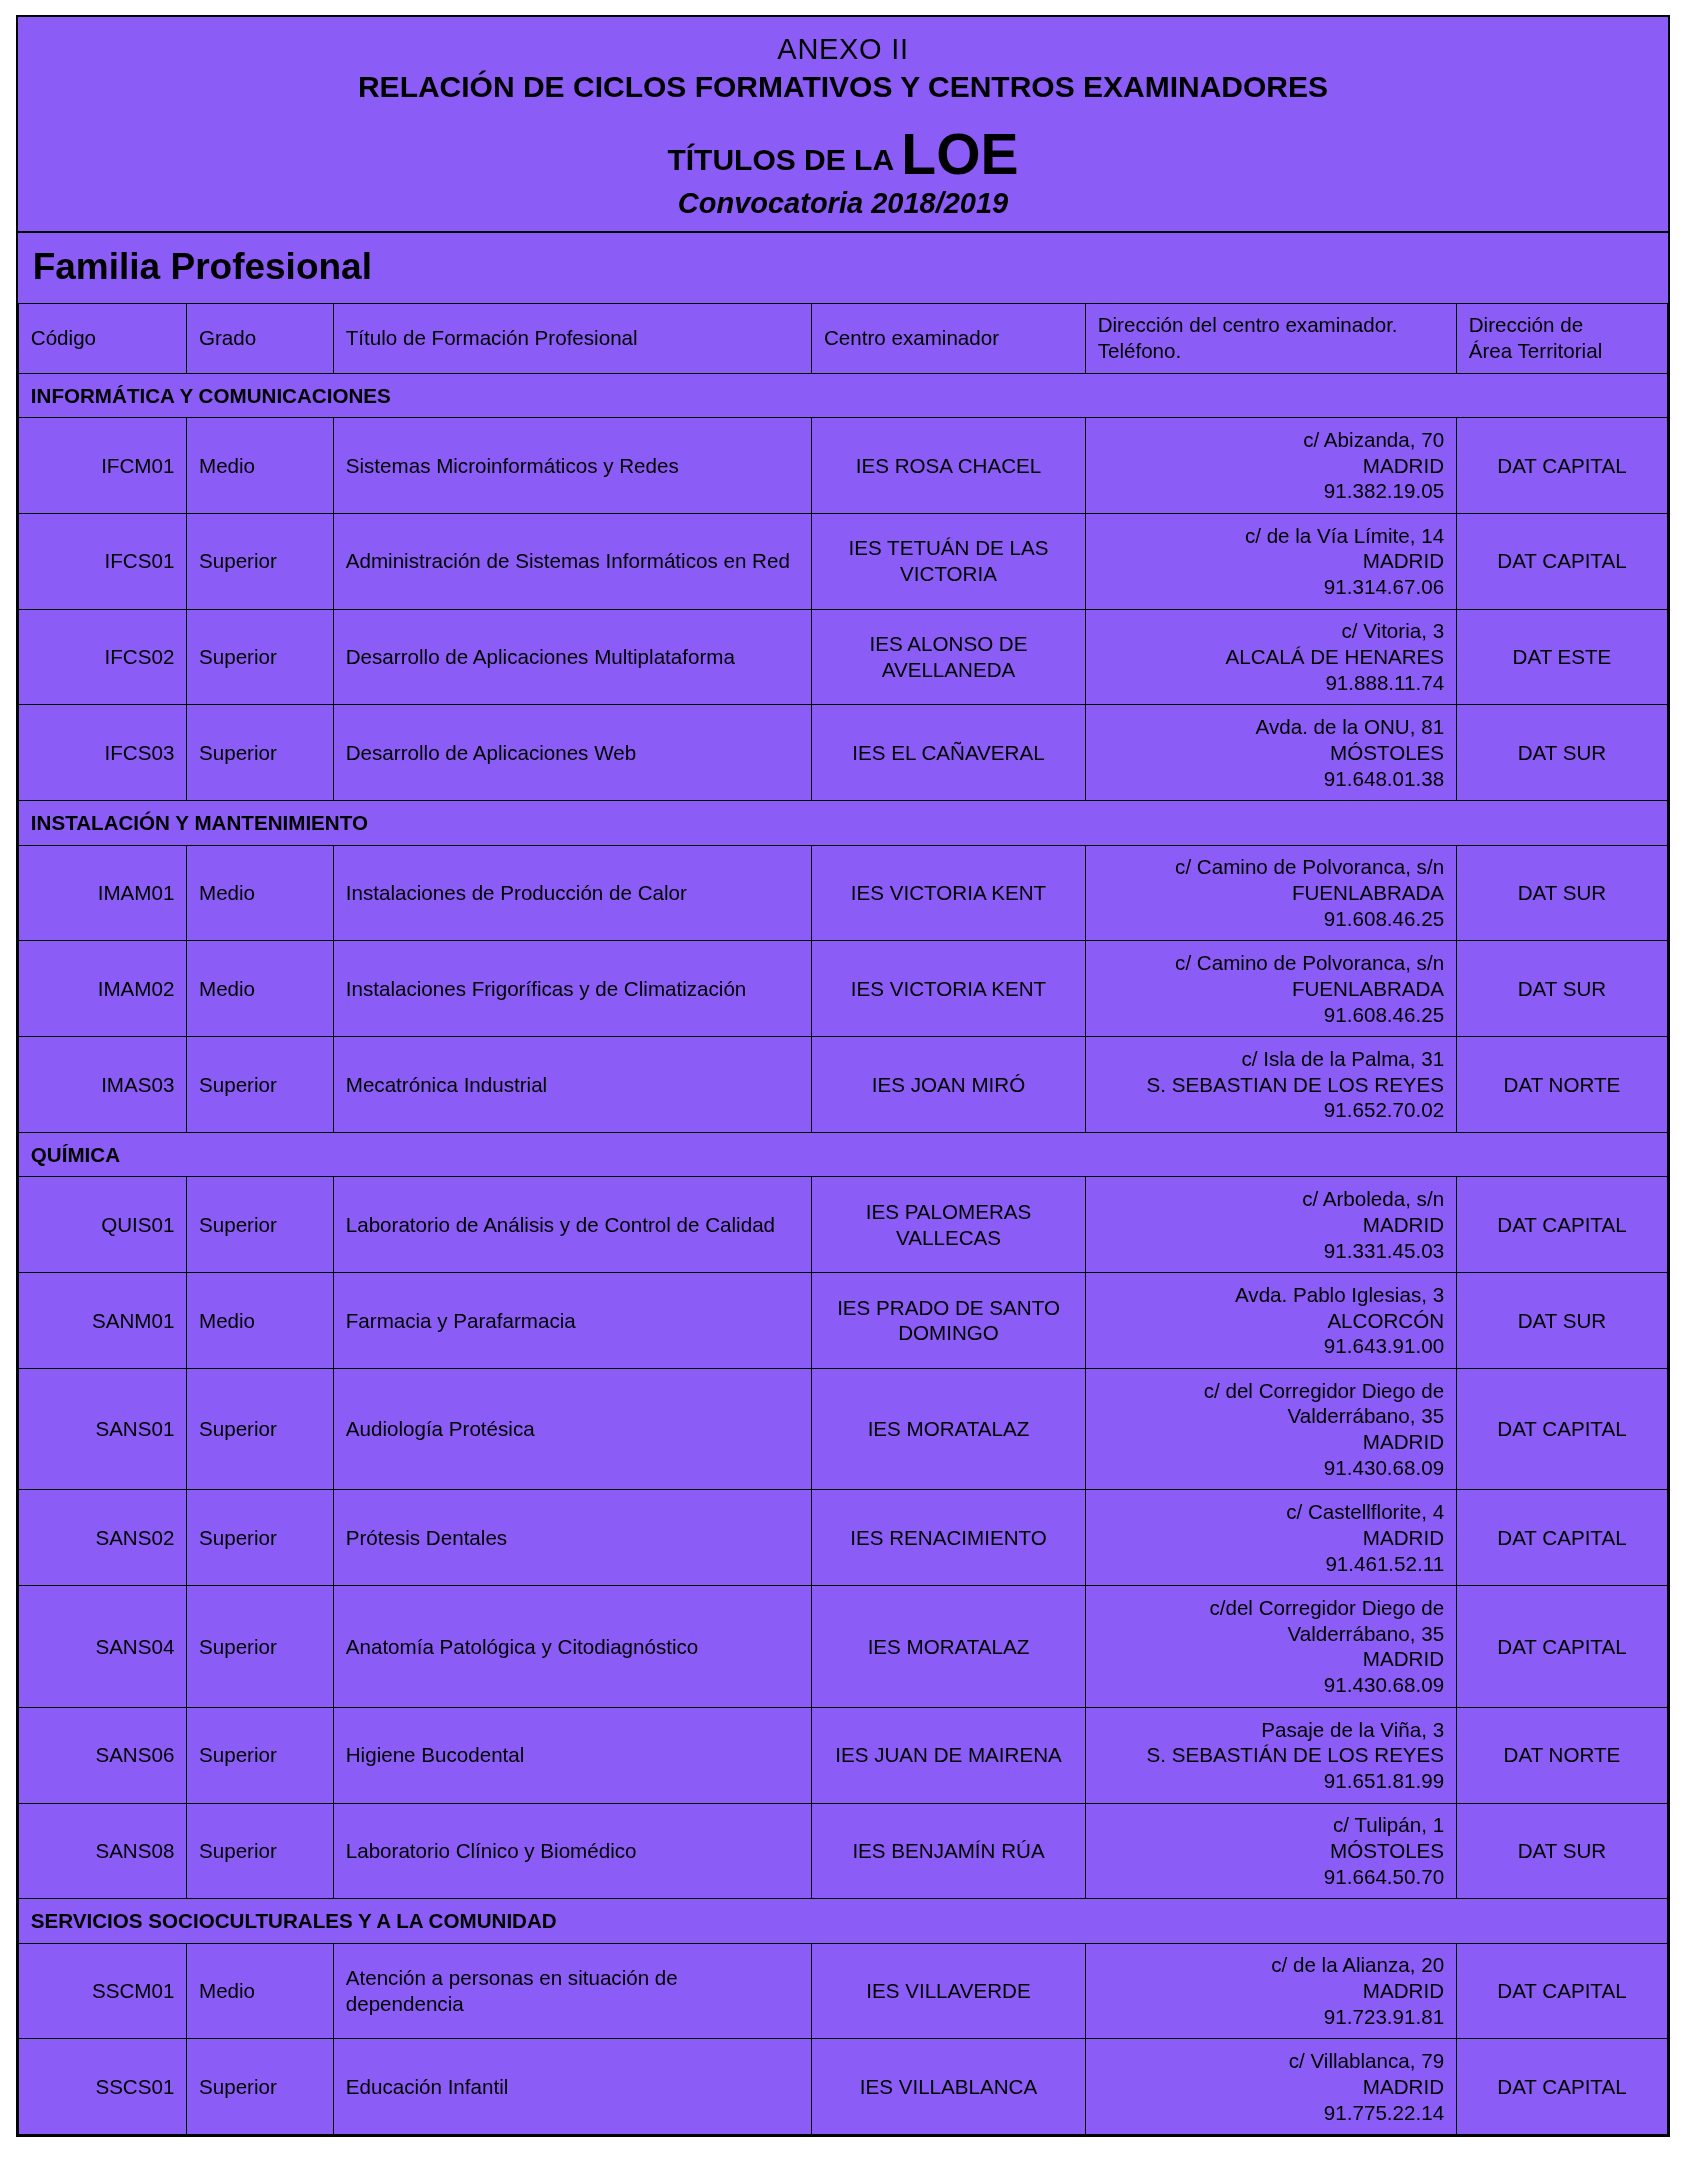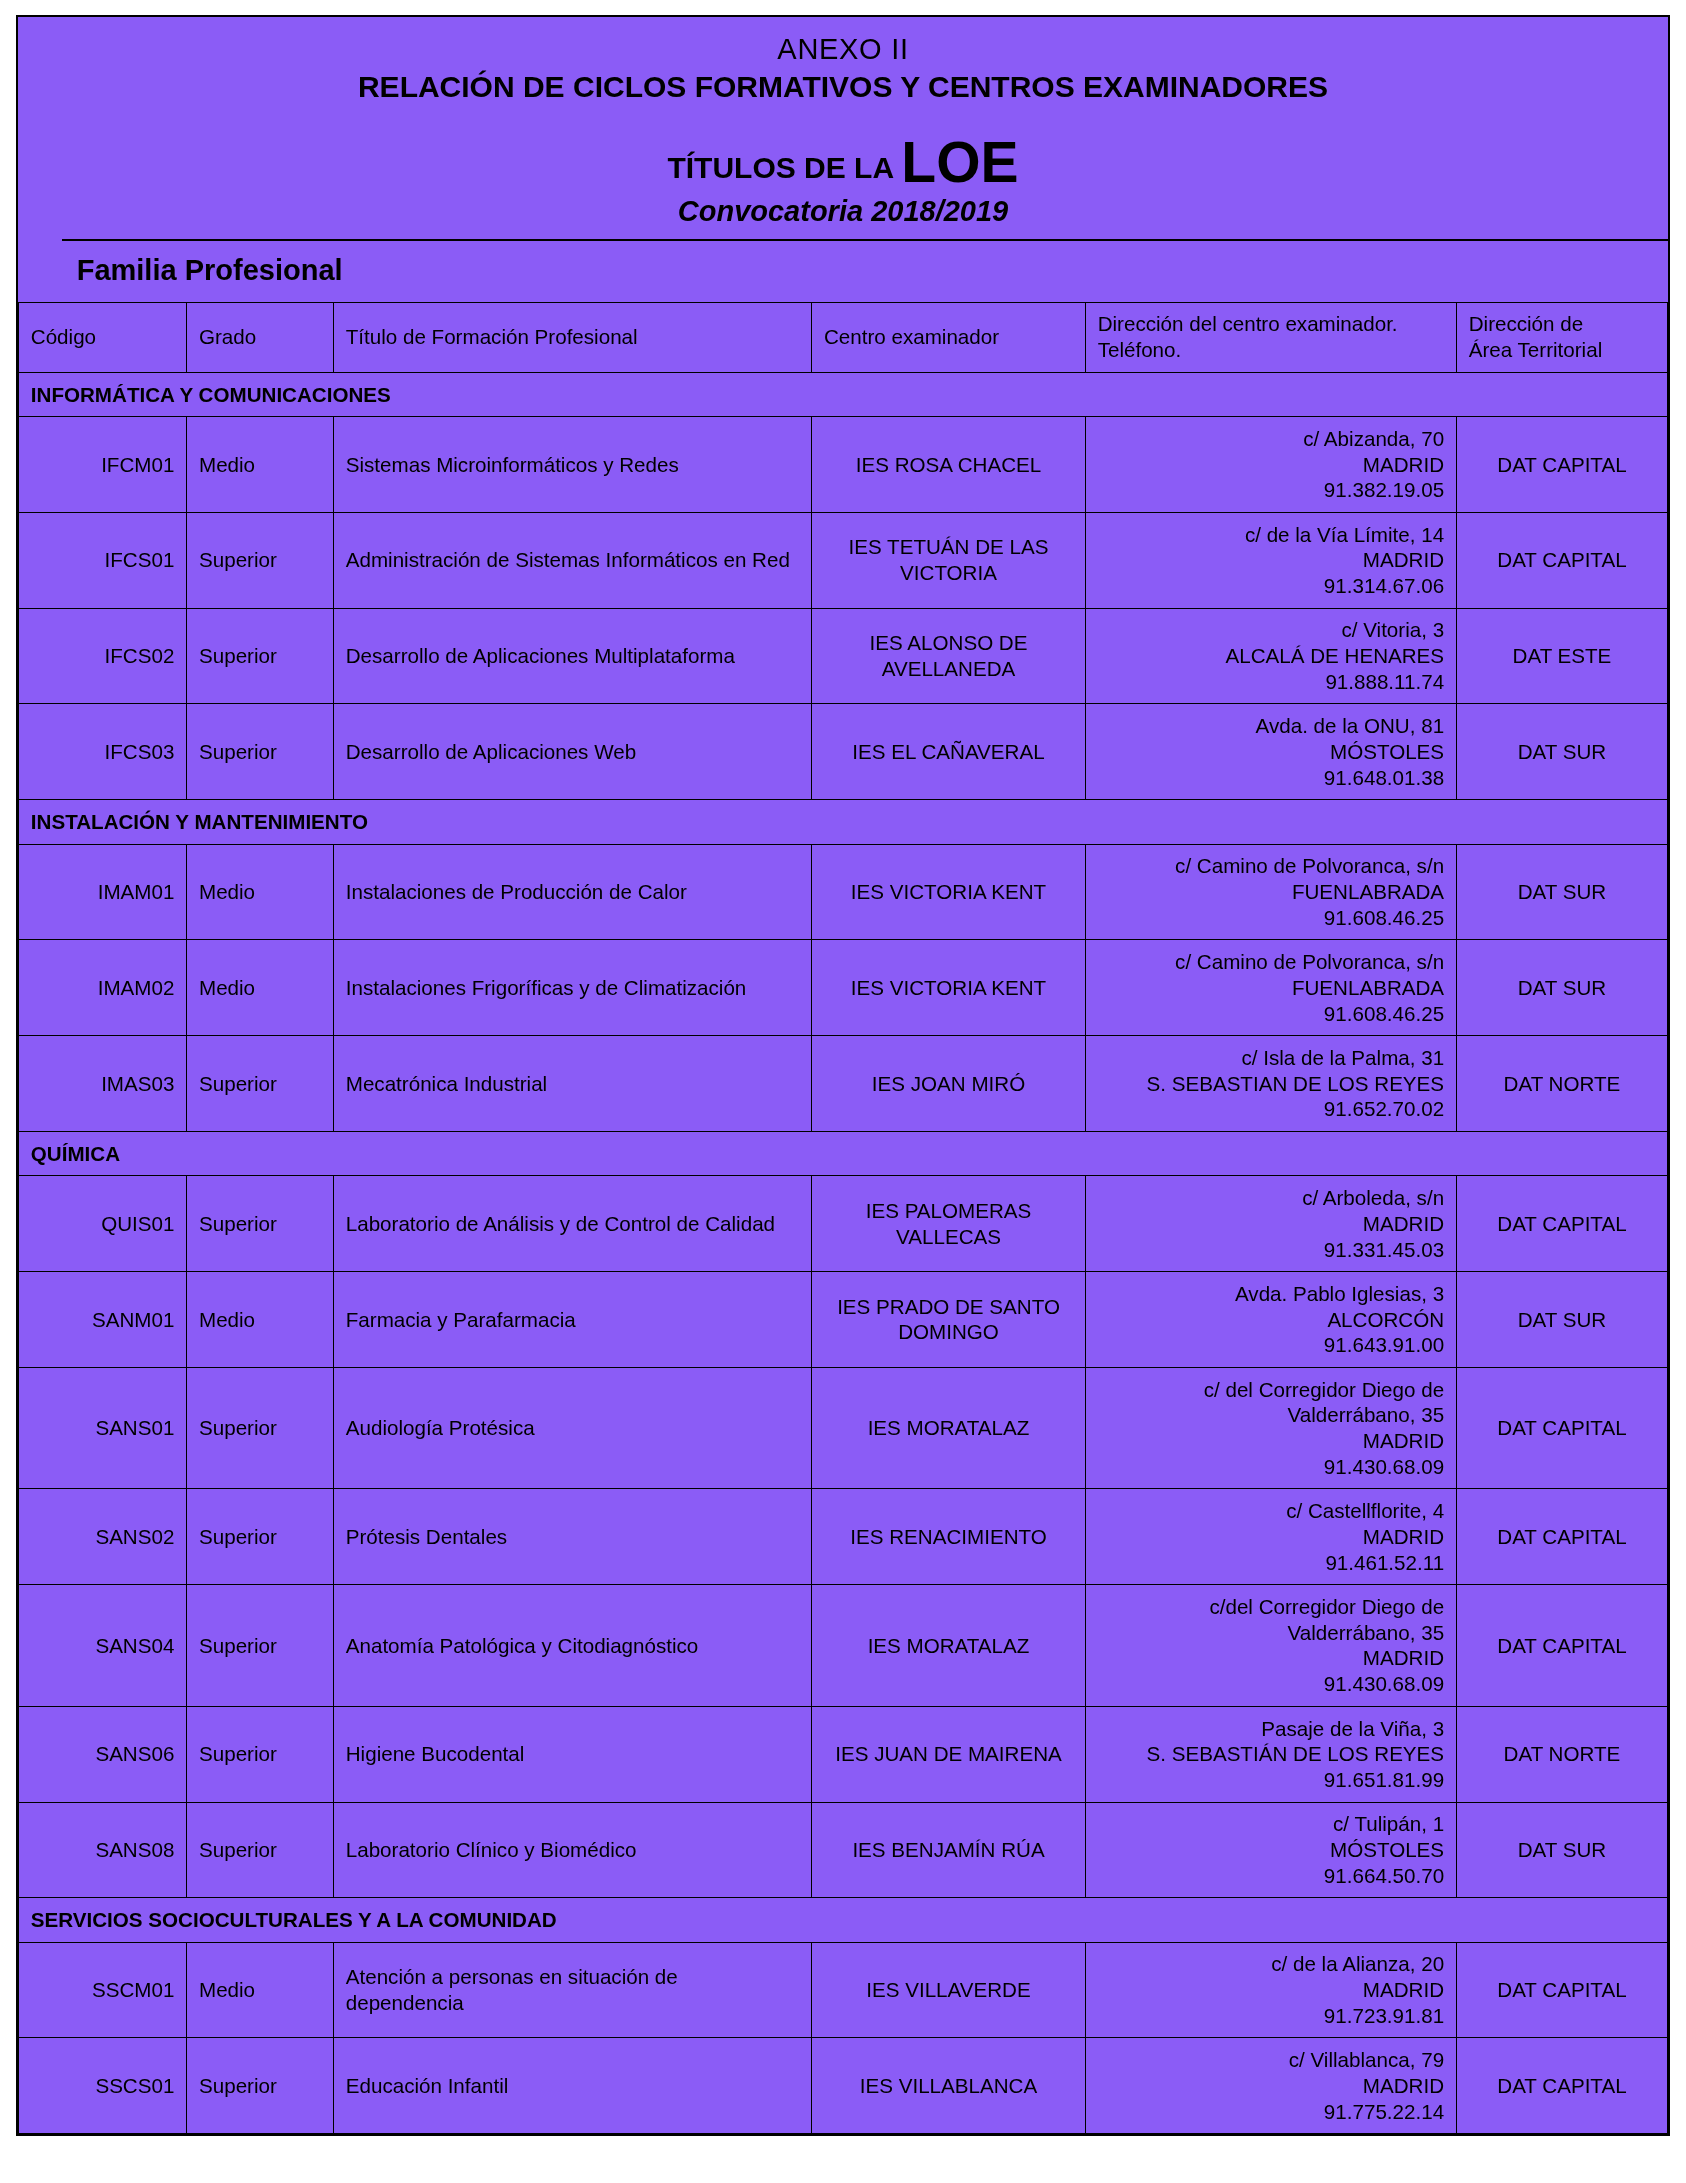--- a/index.html
+++ b/index.html
@@ -26,21 +26,21 @@
   }
   .hdr-line1 {
     font-size: 29px;
     font-weight: 400;
     letter-spacing: 0.7px;
     margin: 0 0 4.4px 0;
   }
   .hdr-line2 {
     font-size: 30px;
     font-weight: 700;
-    margin: 0 0 30px 0;
+    margin: 0 0 22px 0;
   }
   .hdr-line3 {
     font-size: 30px;
     font-weight: 700;
     margin: 2px;
     line-height: 1.0;
   }
   .hdr-line3 .loe-big {
     font-size: 57px;
     font-weight: 700;
@@ -48,24 +48,23 @@
   }
   .hdr-line4 {
     font-size: 29px;
     font-weight: 700;
     font-style: italic;
     margin: 4.4px 0 0 0;
   }
   
   .familia-band {
     border-top: 2.2px solid #000000;
-    font-size: 29px;
+    font-size: 37px;
     font-weight: 700;
     padding: 13.2px 14.7px 14.7px 14.7px;
-    margin-left: 44px;
   }
   
   table.main-table {
     width: 100%;
     border-collapse: collapse;
     table-layout: fixed;
   }
   table.main-table th,
   table.main-table td {
     border: 1.5px solid #000000;

